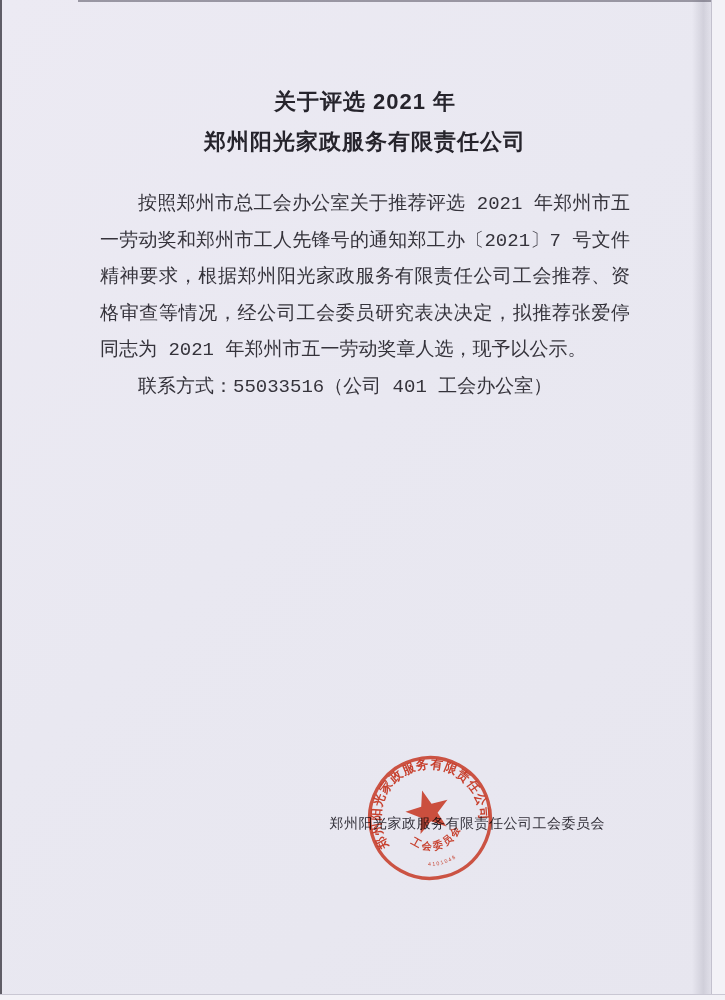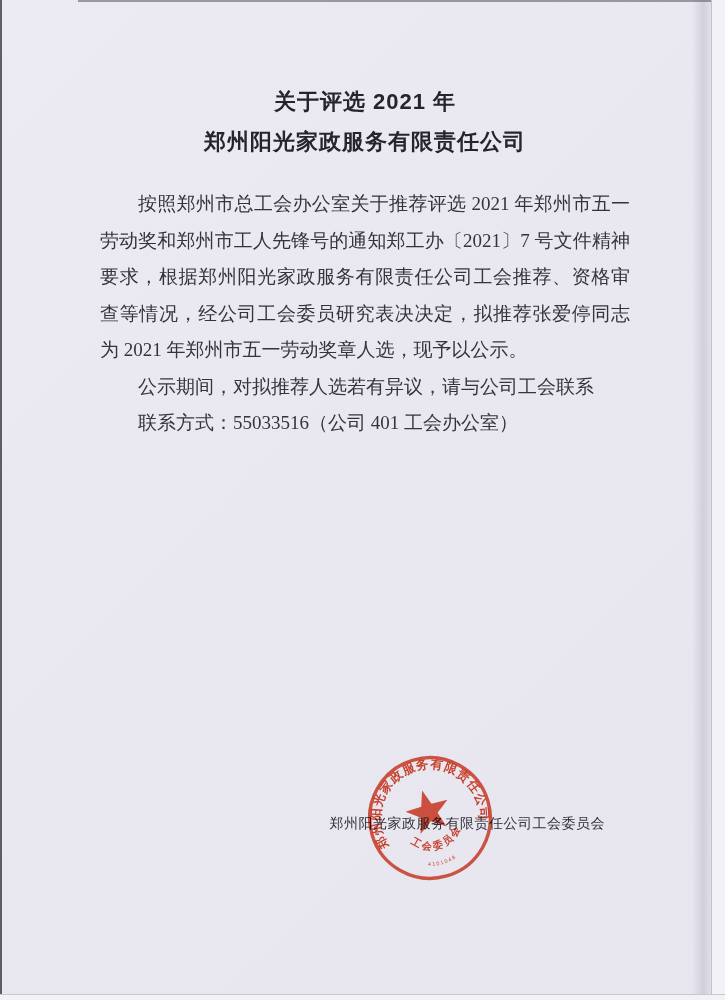--- a/index.html
+++ b/index.html
@@ -48,21 +48,21 @@
   }
   .doc-title {
     text-align: center;
     font-family: "Liberation Sans", "DejaVu Sans", sans-serif;
     font-weight: bold;
     font-size: 22px;
     line-height: 40px;
     color: #26242c;
     letter-spacing: 1px;
   }
-  .doc-paragraphs { margin-top: 24px; }
+  .doc-paragraphs { margin-top: 24px; font-family: Liberation Mono, monospace; }
   .para {
     font-size: 19px;
     line-height: 36.5px;
     text-align: justify;
     text-indent: 2em;
     color: #35333b;
   }
   .notice-line {
     font-size: 19px;
     line-height: 36.5px;
@@ -108,21 +108,20 @@
   <div class="edge-right-shadow"></div>
   <div class="edge-right-strip"></div>
   <div class="edge-bottom-strip"></div>
 
   <div class="doc-body">
     <div class="doc-title">关于评选 2021 年</div>
     <div class="doc-title">郑州阳光家政服务有限责任公司</div>
 
     <div class="doc-paragraphs">
       <p class="para">按照郑州市总工会办公室关于推荐评选 2021 年郑州市五一劳动奖和郑州市工人先锋号的通知郑工办〔2021〕7 号文件精神要求，根据郑州阳光家政服务有限责任公司工会推荐、资格审查等情况，经公司工会委员研究表决决定，拟推荐张爱停同志为 2021 年郑州市五一劳动奖章人选，现予以公示。</p>
-      <p class="notice-line">公示期间，对拟推荐人选若有异议，请与公司工会联系</p>
       <p class="notice-line">联系方式：55033516（公司 401 工会办公室）</p>
     </div>
   </div>
 
   <div class="signature-line">郑州阳光家政服务有限责任公司工会委员会</div>
 
   <svg class="seal" viewBox="0 0 140 140" xmlns="http://www.w3.org/2000/svg">
     <g transform="rotate(-16 70 70)">
       <circle cx="70" cy="70" r="63" fill="none" stroke="#d93a22" stroke-width="3.6" opacity=".9"></circle>
       <path id="seal-arc-outer" d="M 21.1 87.8 A 52 52 0 1 1 118.9 87.8" fill="none"></path>

